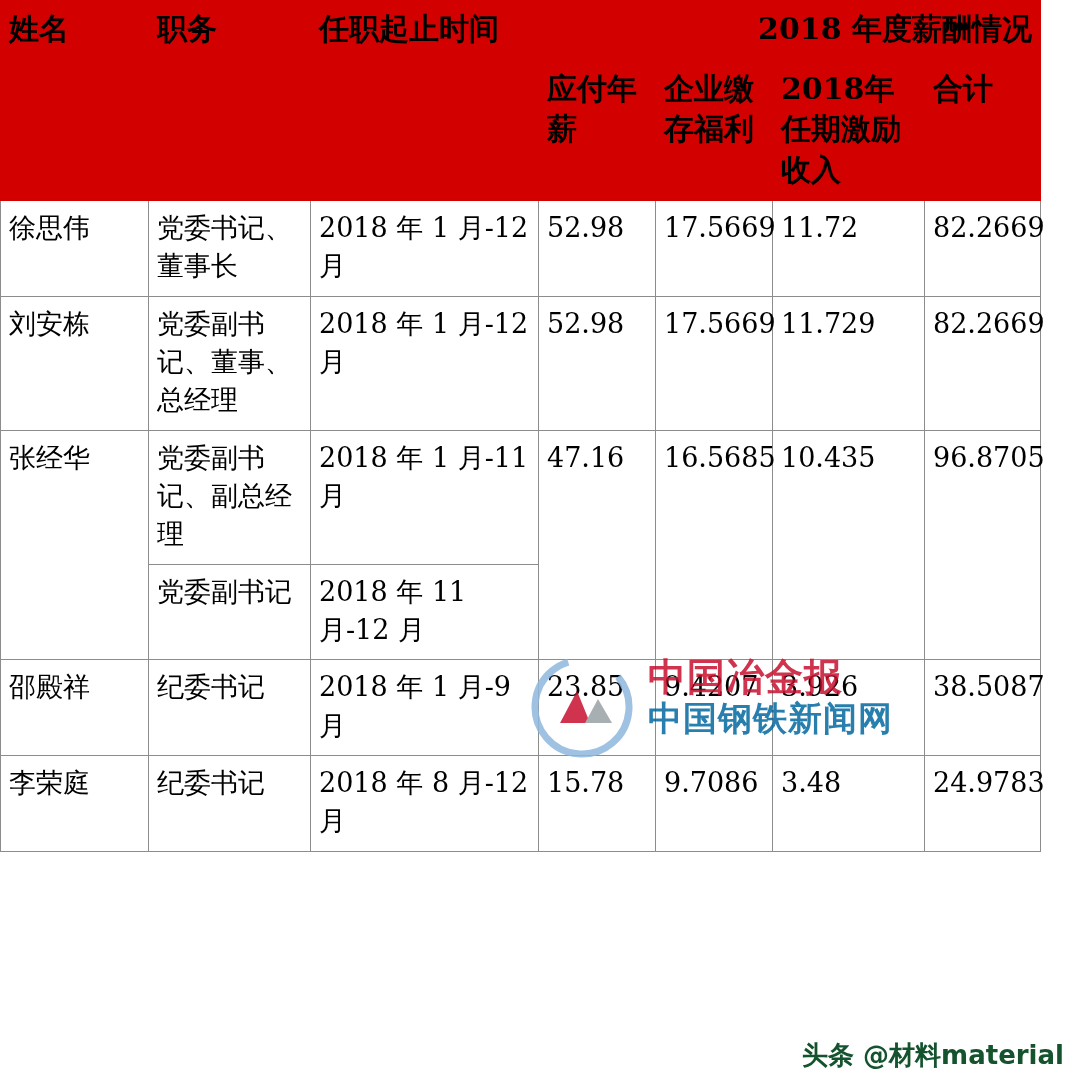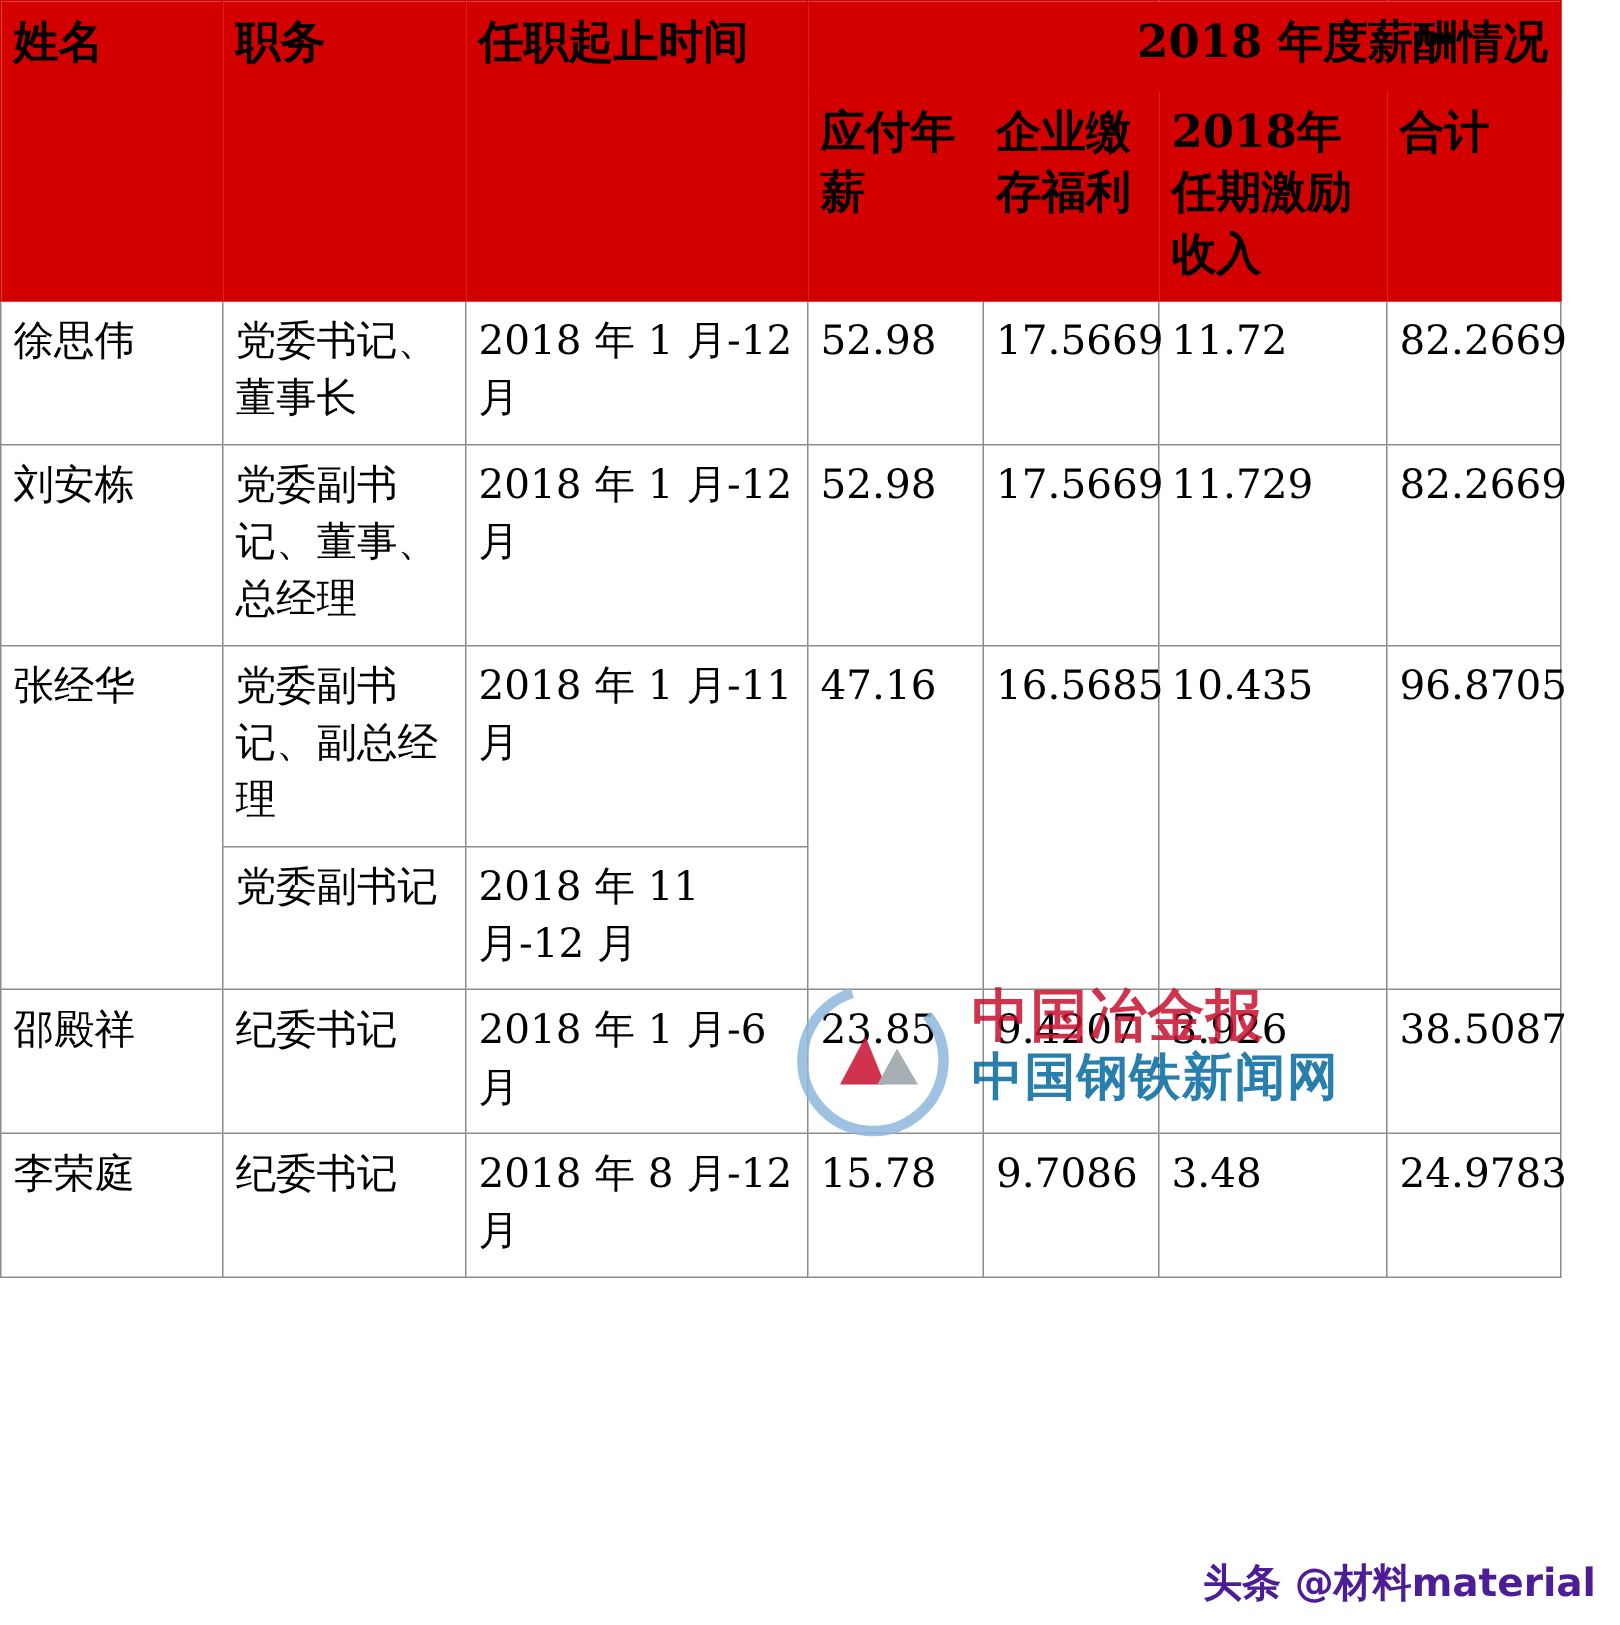--- a/index.html
+++ b/index.html
@@ -119,21 +119,21 @@
     font-family: "DejaVu Sans", "Liberation Sans", sans-serif;
     color: #2b2b2b;
     display: flex;
     align-items: center;
     gap: 6px;
   }
   .footer-credit .tt-badge {
     display: inline-block;
     font-weight: bold;
     font-size: 26px;
-    color: #4c1d95;
+    color: #14532d;
   }
 
   .empty-strip {
     position: absolute;
     left: 0;
     bottom: 0;
     width: 1080px;
     height: 36px;
     background: #ffffff;
   }
@@ -197,21 +197,21 @@
       <td rowspan="2" class="num">96.8705</td>
     </tr>
     <tr>
       <td class="justify">党委副书记</td>
       <td class="justify">2018 年 11 月-12 月</td>
     </tr>
 
     <tr>
       <td>邵殿祥</td>
       <td class="justify">纪委书记</td>
-      <td class="justify">2018 年 1 月-6 月</td>
+      <td class="justify">2018 年 1 月-9 月</td>
       <td class="num">23.85</td>
       <td class="num">9.4207</td>
       <td class="num">3.926</td>
       <td class="num">38.5087</td>
     </tr>
 
     <tr>
       <td>李荣庭</td>
       <td class="justify">纪委书记</td>
       <td class="justify">2018 年 8 月-12 月</td>

